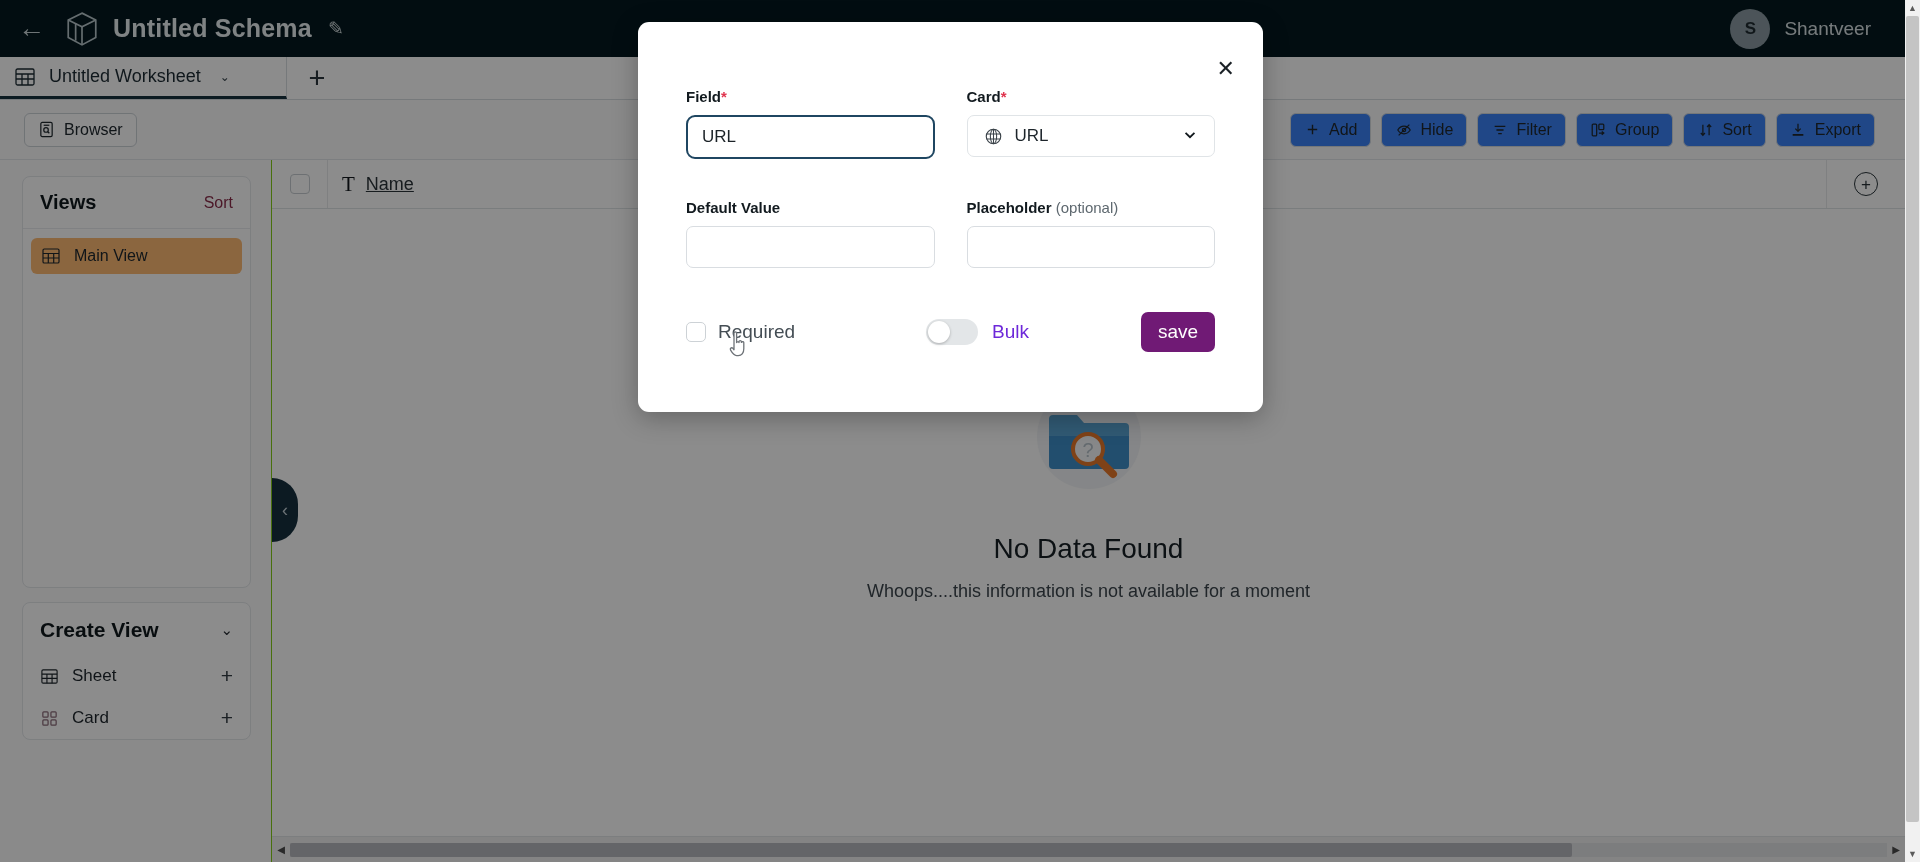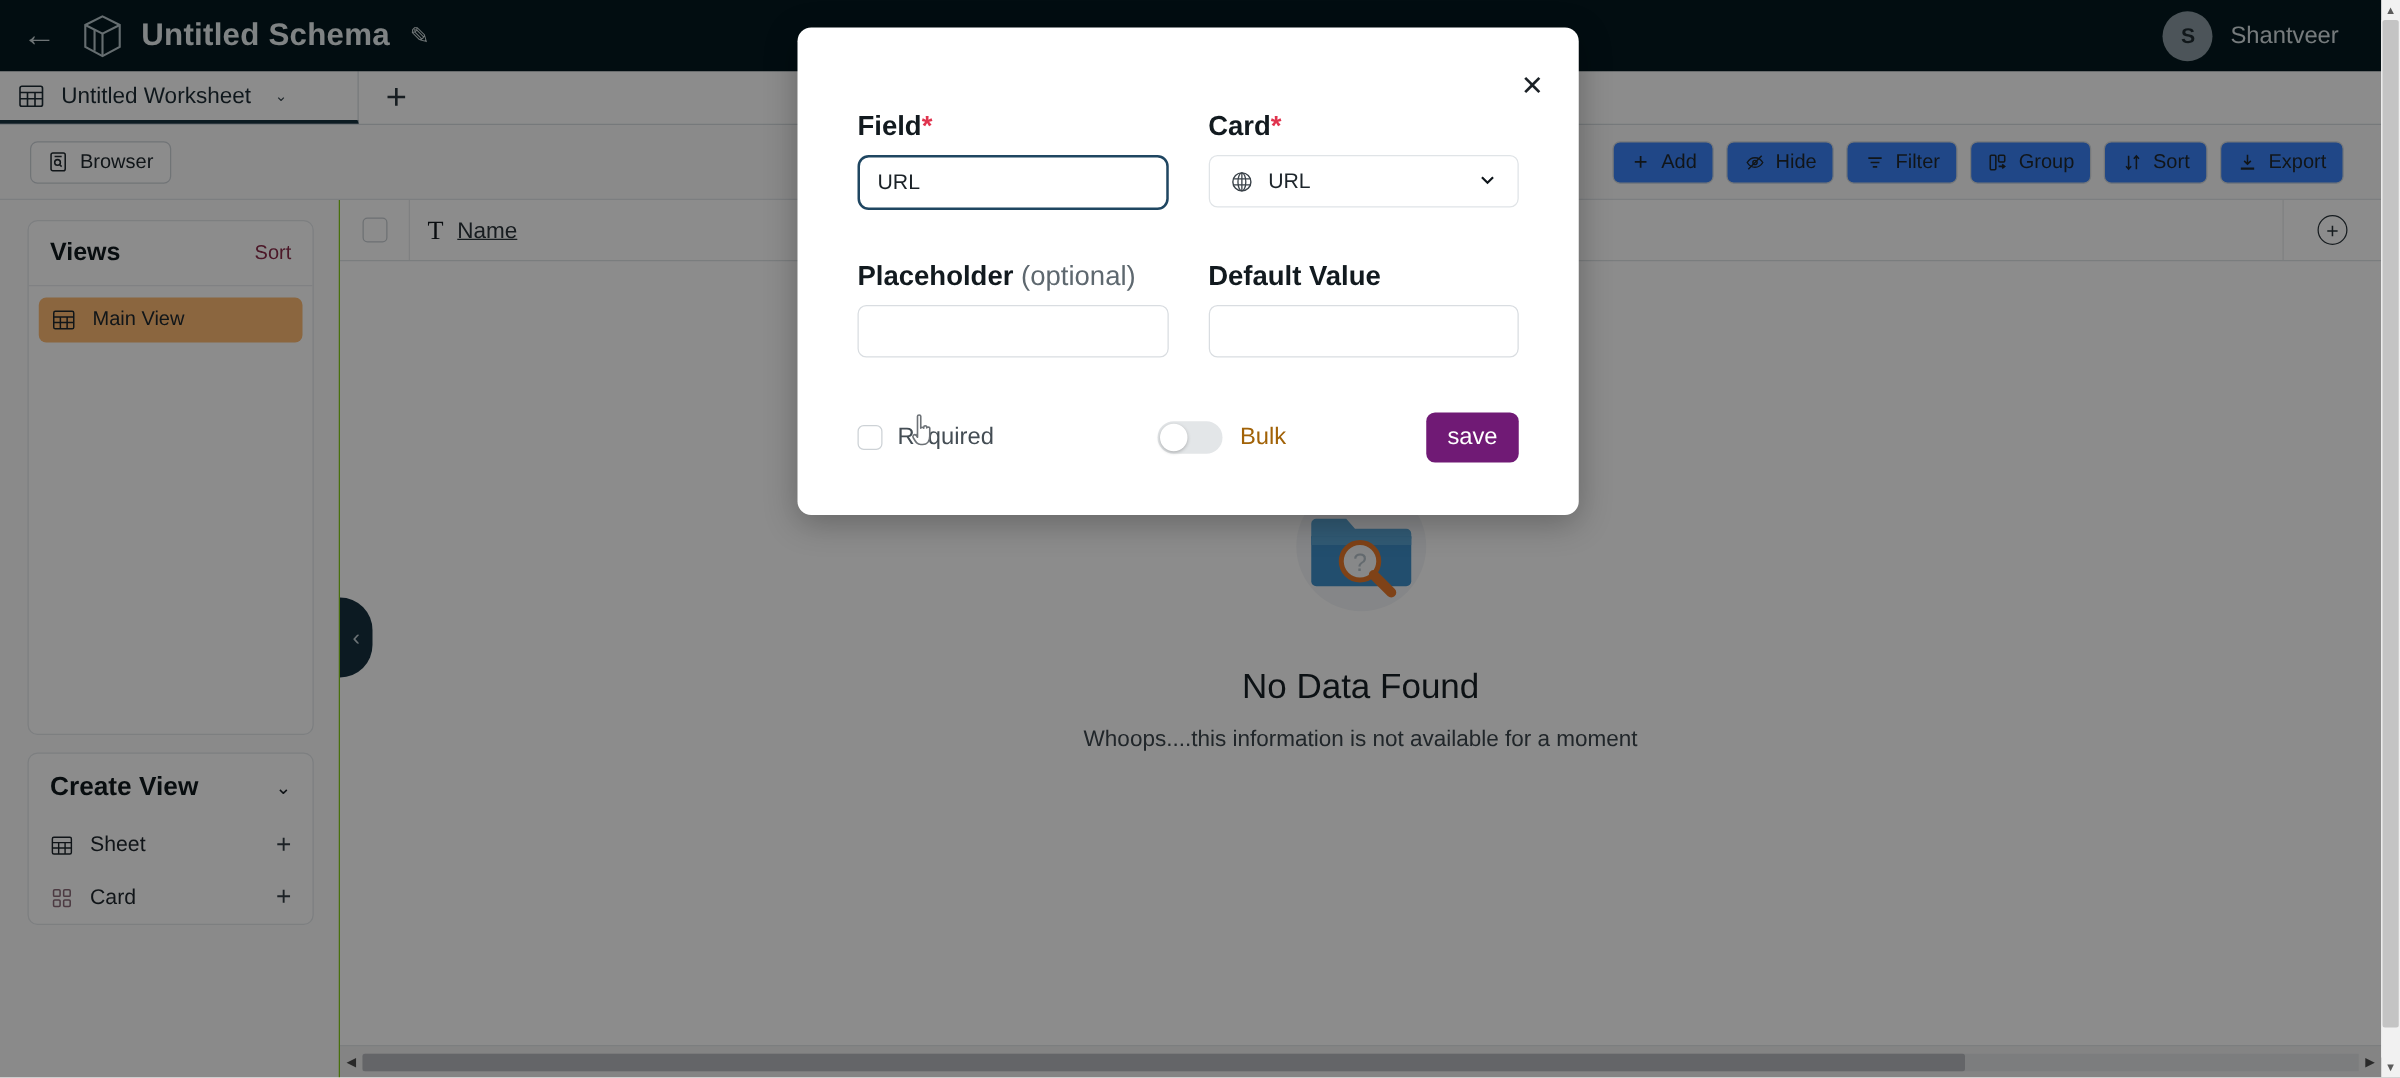--- a/index.html
+++ b/index.html
@@ -198,21 +198,21 @@
     padding: 0 48px;
   }
   #modal-close {
     position: absolute; right: 28px; top: 36px;
     font-size: 22px; color: #1b2126; cursor: pointer; line-height: 1;
   }
   .m-row { display: flex; gap: 32px; }
   #row1 { padding-top: 66px; }
   #row2 { padding-top: 40px; }
   .m-col { flex: 1; min-width: 0; }
-  .m-label { font-size: 22px; color: #121a1f; font-weight: 600; margin-bottom: 10px; }
+  .m-label { font-size: 15px; color: #121a1f; font-weight: 600; margin-bottom: 10px; }
   .m-label .req { color: #e0344e; font-weight: 700; }
   .m-label .opt { color: #5e686f; font-weight: 400; }
   .m-input {
     width: 100%; height: 42px;
     border: 1px solid #d9dde1; border-radius: 7px;
     background: #fff; padding: 0 14px;
     font-size: 17px; color: #1b2227;
     font-family: "Liberation Sans", sans-serif;
   }
   #field-input { border: 2px solid #1f4661; border-radius: 9px; height: 44px; }
@@ -227,21 +227,21 @@
   #row3 {
     display: flex; align-items: center;
     padding-top: 44px;
   }
   #required-wrap { display: flex; align-items: center; gap: 12px; width: 240px; }
   .chk { width: 20px; height: 20px; border: 1.5px solid #cdd2d6; border-radius: 5px; background: #fff; cursor: pointer; }
   .chk-label { font-size: 19px; color: #444d54; }
   #bulk-wrap { display: flex; align-items: center; gap: 14px; }
   .toggle { width: 52px; height: 26px; border-radius: 14px; background: #e3e6e8; position: relative; cursor: pointer; }
   .toggle .knob { position: absolute; left: 2px; top: 2px; width: 22px; height: 22px; border-radius: 50%; background: #fff; box-shadow: 0 1px 3px rgba(0,0,0,.25); }
-  .bulk-label { font-size: 19px; color: #a16207; }
+  .bulk-label { font-size: 19px; color: #6d28d9; }
   #save-btn {
     margin-left: auto;
     width: 74px; height: 40px;
     background: #701a75; color: #fff; border: none; border-radius: 7px;
     font-size: 19px; font-family: "Liberation Sans", sans-serif; cursor: pointer;
   }
 
   
   #cursor { position: absolute; left: 727px; top: 330px; z-index: 200; pointer-events: none; }
 </style>
@@ -470,30 +470,30 @@
             <svg width="16" height="16" viewBox="0 0 18 18" stroke="#10171c" stroke-width="2" fill="none">
                 <path d="M4 6.5 9 11.5 14 6.5"></path>
               </svg>
           </span>
         </div>
       </div>
     </div>
 
     <div class="m-row" id="row2">
       <div class="m-col">
+        <div class="m-label">Default Value</div>
+        <input class="m-input" value="" style="">
+      </div>
+      <div class="m-col">
         <div class="m-label">
           <span>Placeholder</span>
           <span class="opt">(optional)</span>
         </div>
         <input class="m-input" value="" style="">
       </div>
-      <div class="m-col">
-        <div class="m-label">Default Value</div>
-        <input class="m-input" value="" style="">
-      </div>
     </div>
 
     <div id="row3">
       <div id="required-wrap">
         <div class="chk"></div>
         <span class="chk-label">Required</span>
       </div>
       <div id="bulk-wrap">
         <div class="toggle">
             <div class="knob"></div>

